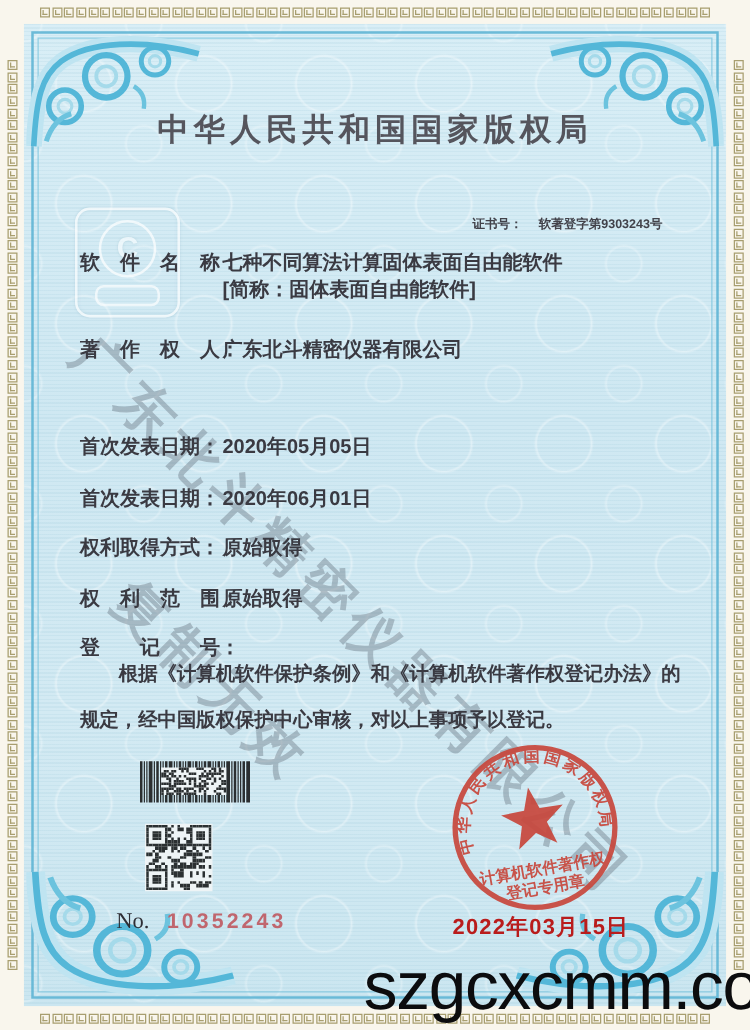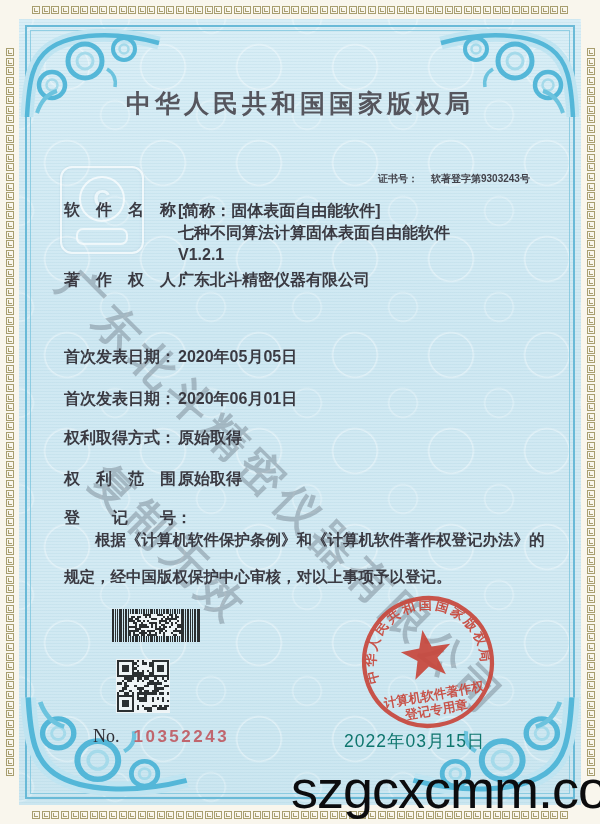--- a/index.html
+++ b/index.html
@@ -79,21 +79,21 @@
   .qr-grid i{display:block;}
   .qr-grid i.on{background:#2b3032;}
 
   
   .serial{position:absolute;left:93px;top:726px;display:flex;align-items:baseline;z-index:4;}
   .serial .pfx{font-family:"Liberation Serif",serif;font-size:18px;color:#2e2e35;margin-right:14px;}
   .serial .num{font-size:17px;font-weight:bold;color:#c0666e;letter-spacing:2.5px;}
 
   
   .seal{position:absolute;left:357px;top:591px;width:142px;height:142px;transform:rotate(-10deg);opacity:.92;z-index:6;}
-  .issue-date{position:absolute;left:344px;top:729px;font-size:17.5px;font-weight:normal;color:#0f766e;letter-spacing:1px;z-index:5;}
+  .issue-date{position:absolute;left:362px;top:729px;font-size:17.5px;font-weight:bold;color:#b91c1c;letter-spacing:1px;z-index:5;}
 
   
   .overlay-url{position:absolute;left:291px;top:758px;font-size:54px;font-weight:500;color:#0c0c0e;z-index:20;white-space:nowrap;letter-spacing:-1px;}
 </style>
 </head>
 <body>
 
 <div class="page">
 
   <div class="inner"></div>
@@ -152,23 +152,22 @@
     <div class="authority">中华人民共和国国家版权局</div>
 
     <div class="certno">
       <span>证书号：</span>
       <span>软著登字第9303243号</span>
     </div>
 
     <div class="row r-name">
       <span class="lbl">软　件　名　称：</span>
       <span class="vlines">
+        <span>七种不同算法计算固体表面自由能软件</span>
         <span>[简称：固体表面自由能软件]</span>
-        <span>七种不同算法计算固体表面自由能软件</span>
-        <span>V1.2.1</span>
       </span>
     </div>
 
     <div class="row r-owner">
       <span class="lbl">著　作　权　人：</span>
       <span class="val">广东北斗精密仪器有限公司</span>
     </div>
 
     <div class="row r-dev">
       <span class="lbl">首次发表日期：</span>

